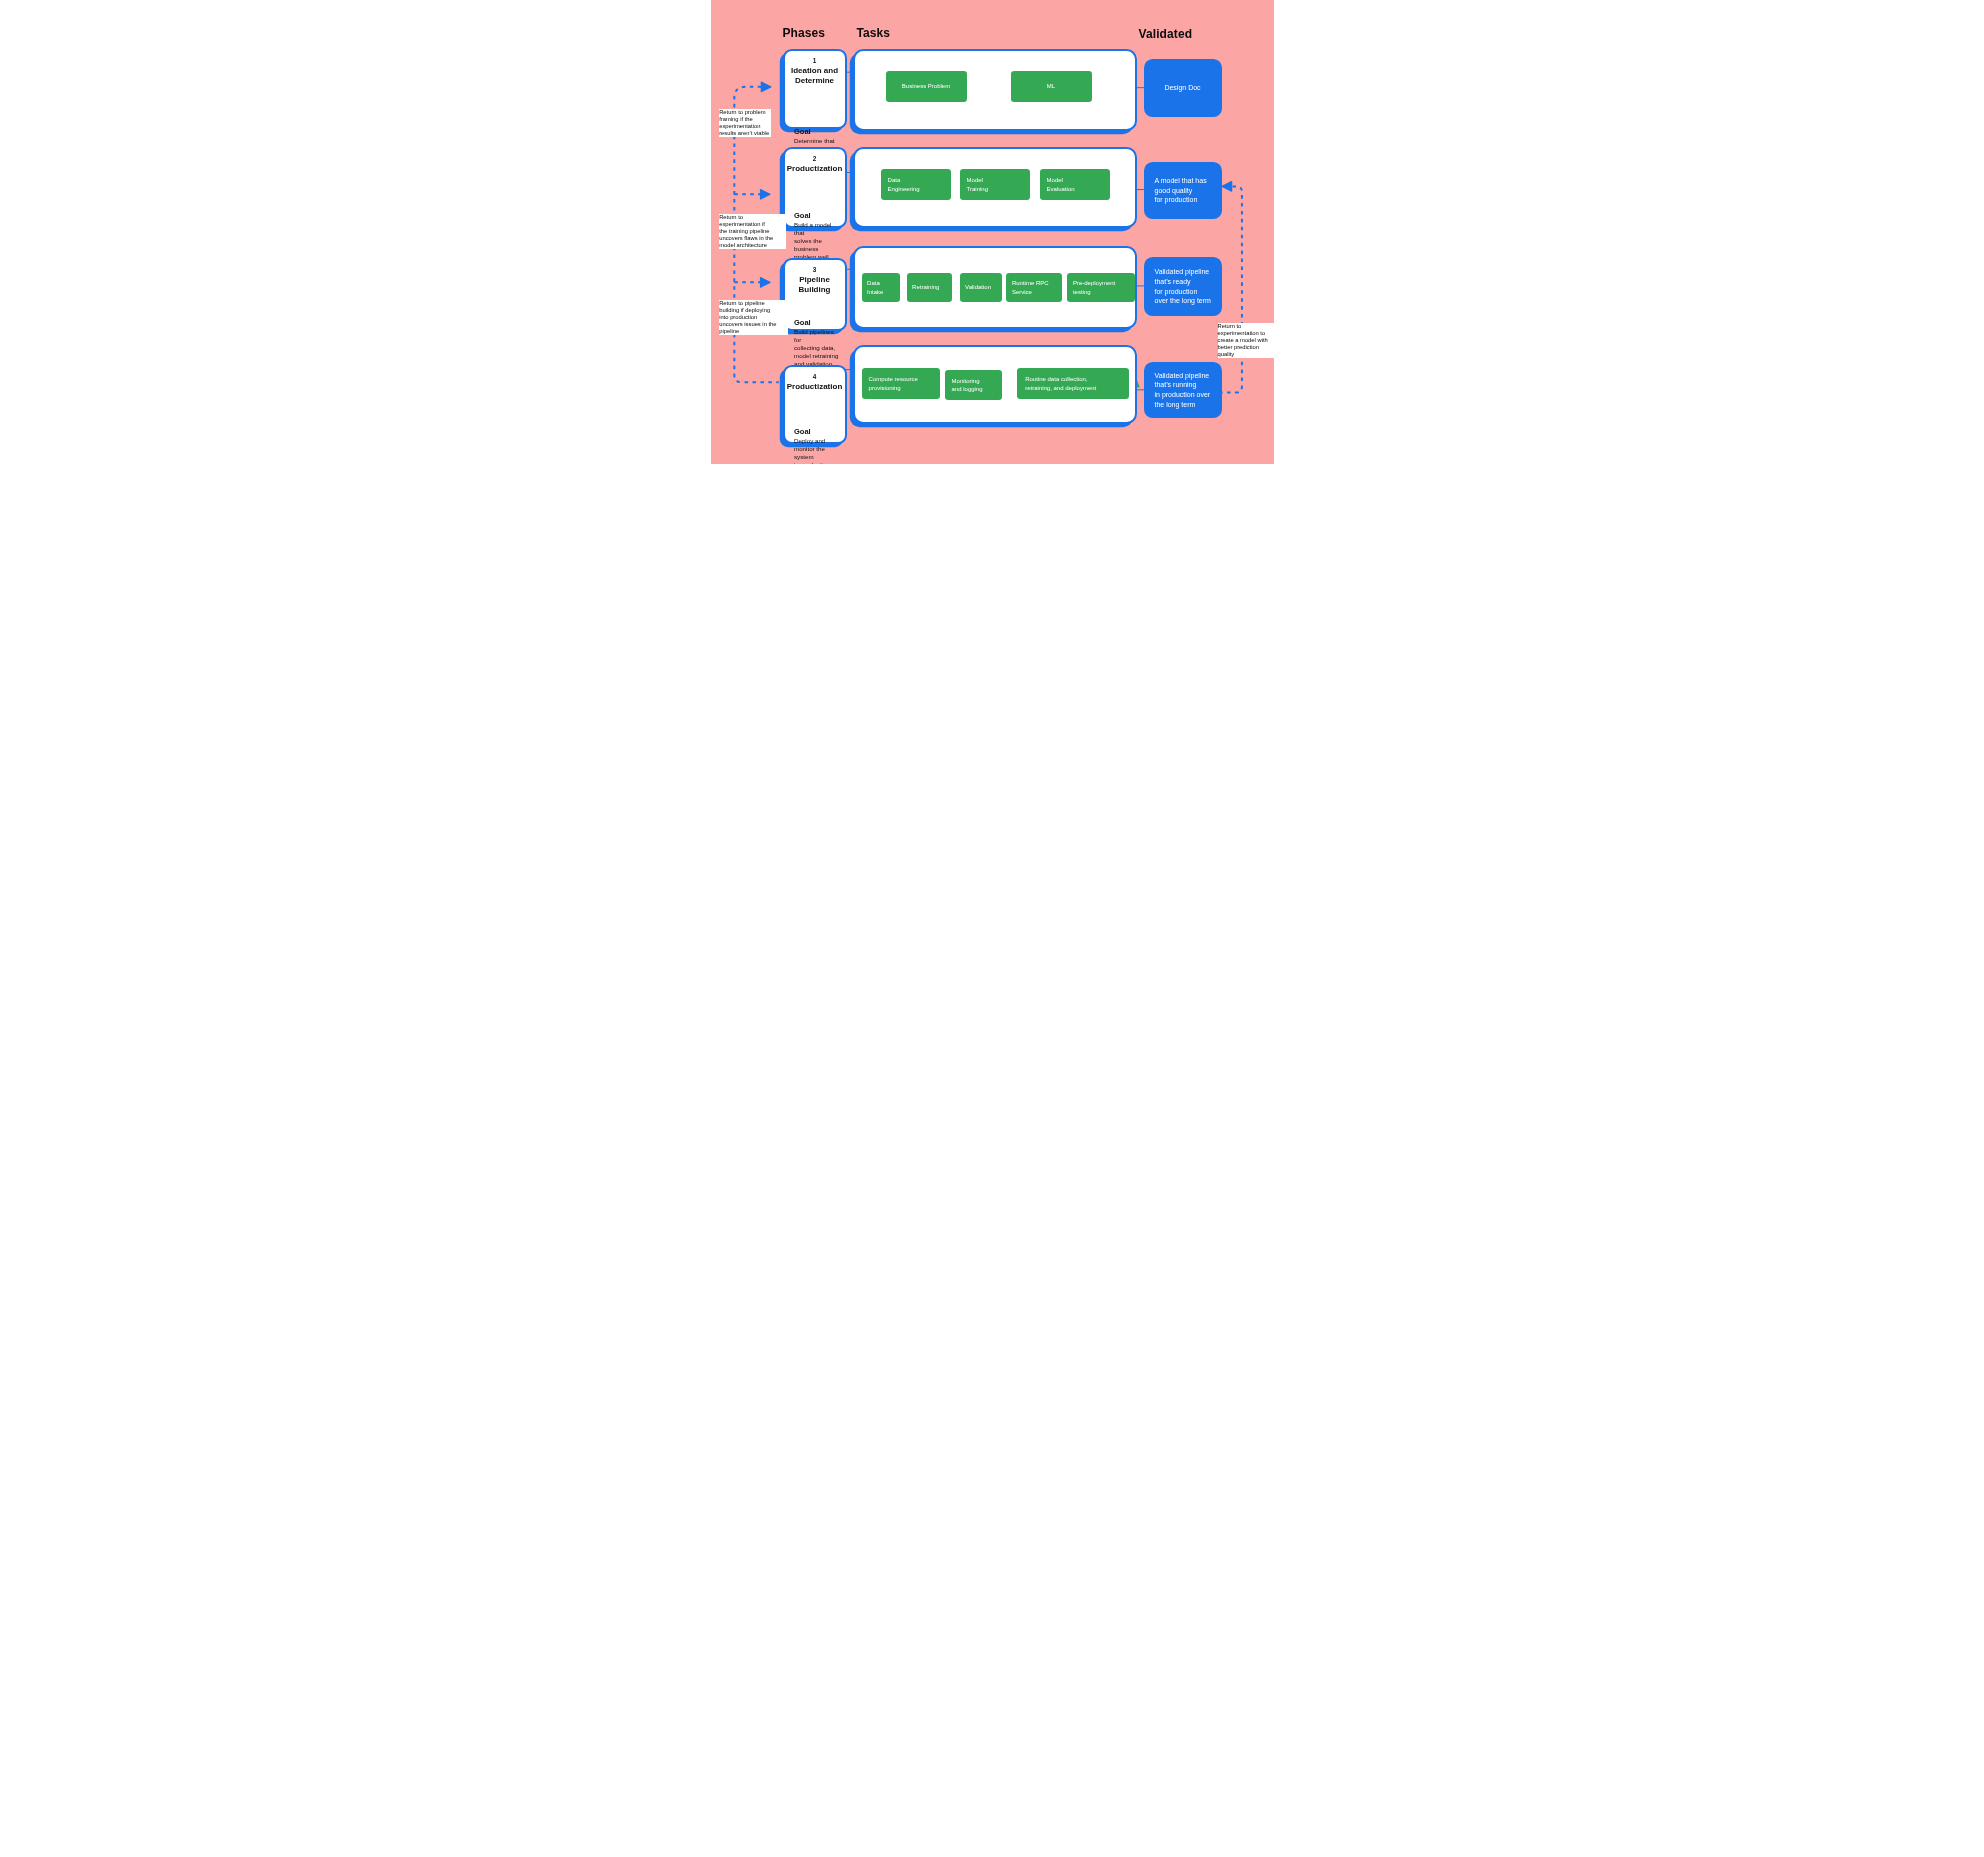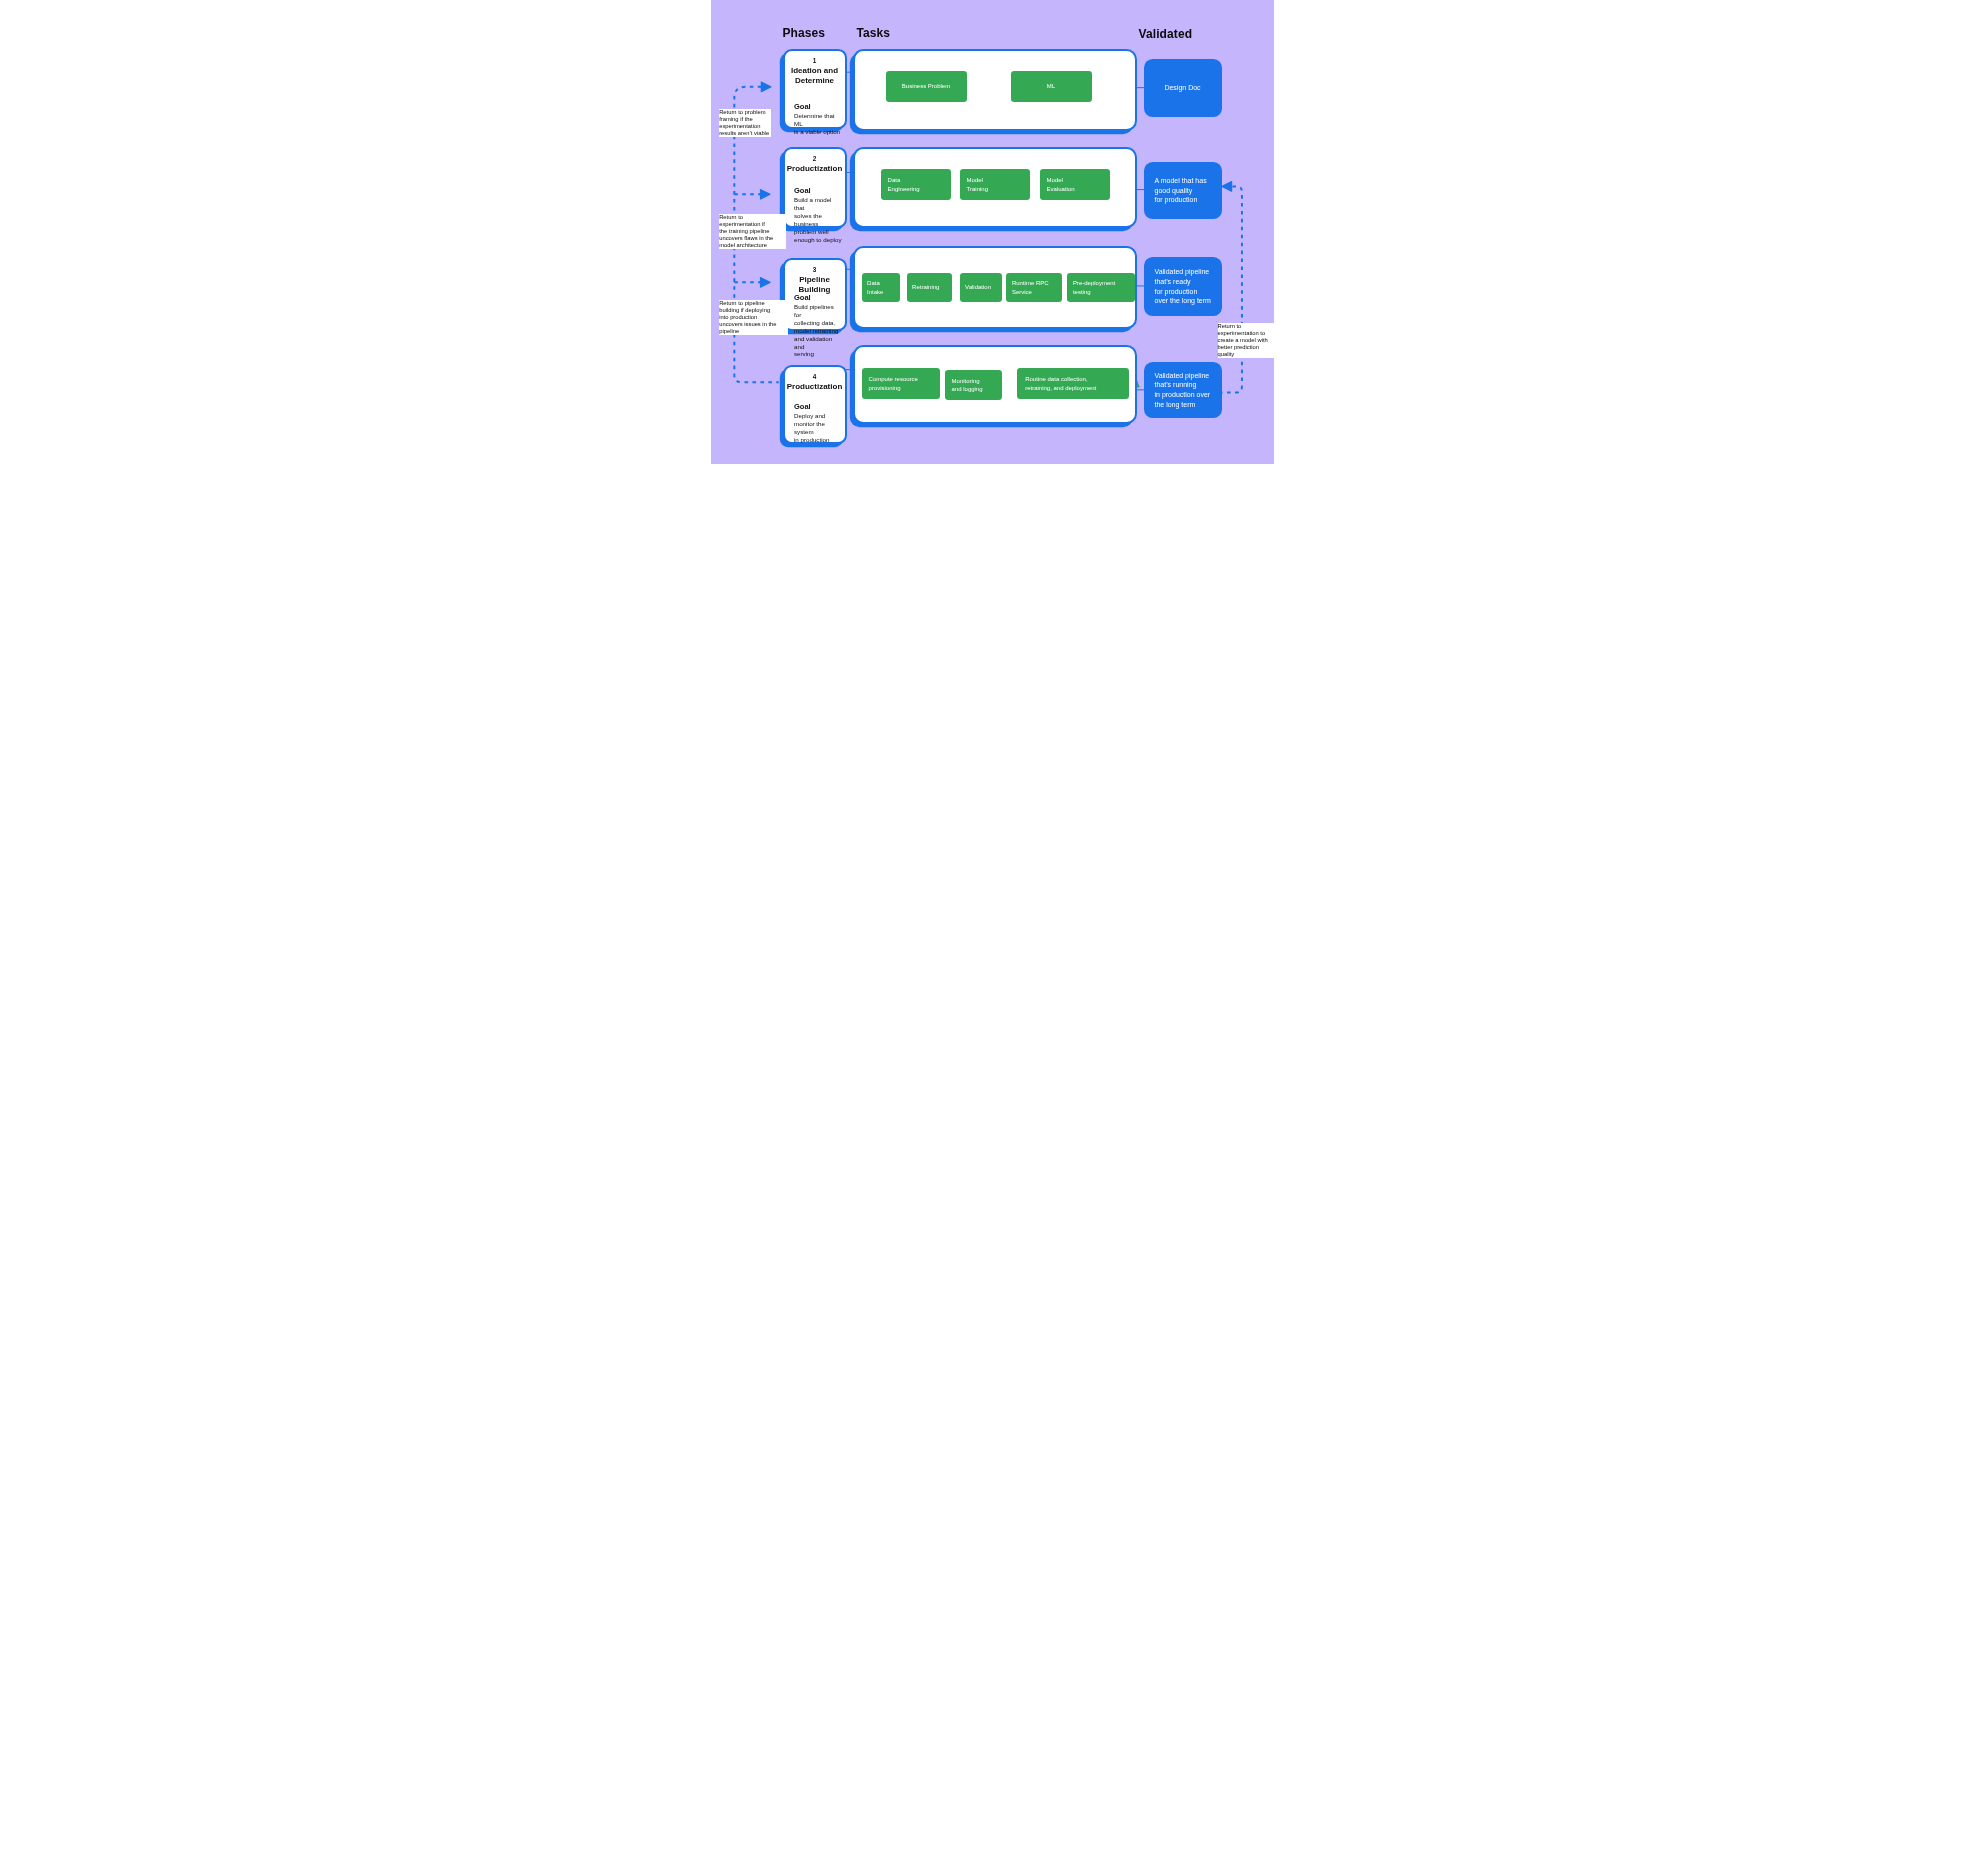--- a/index.html
+++ b/index.html
@@ -1,34 +1,34 @@
 <!DOCTYPE html>
 <html style="font-size:6.4px"><head>
 <meta charset="utf-8">
 <style>
   html,body{margin:0;padding:0;background:#ffffff;}
   #canvas{
     position:relative;width:563px;height:464px;margin:0 auto;
-    font-family:"Liberation Sans",sans-serif;color:#111;background:#c4b5fd;overflow:hidden;
+    font-family:"Liberation Sans",sans-serif;color:#111;background:#fca5a5;overflow:hidden;
   }
   .hdr{position:absolute;font-size:12px;font-weight:bold;color:#0b0b0b;letter-spacing:0.1px;}
   #svg-layer{position:absolute;left:0;top:0;z-index:1;}
   .phase-box{
     position:absolute;left:72px;width:64px;box-sizing:border-box;background:#fff;
     border:2px solid #1a73e8;border-radius:8.7px;z-index:2;
     box-shadow:-3.6px 3.6px 0 -0.4px #1a73e8;
   }
   .task-container{
     position:absolute;left:142px;width:284px;box-sizing:border-box;background:#fff;
     border:2px solid #1a73e8;border-radius:10.3px;z-index:2;
     box-shadow:-3.6px 3.6px 0 -0.4px #1a73e8;
   }
   .phase-num{font-size:6.4px;font-weight:bold;text-align:center;margin-top:5.6px;}
   .phase-title{font-size:8px;font-weight:bold;text-align:center;margin-top:2px;line-height:1.25;white-space:pre-line;}
-  .goal{position:absolute;left:9.5px;right:2.4px;}
+  .goal{position:absolute;left:9.5px;right:2.4px;margin-top:25px;}
   .goal-label{font-size:7.5px;font-weight:bold;margin-bottom:1.2px;}
   .goal-text{font-size:6.2px;line-height:1.27;white-space:pre-line;}
   .g1 .goal{top:51px;} .g2 .goal{top:37px;} .g3 .goal{top:33px;} .g4 .goal{top:35px;}
   .task{
     position:absolute;background:#34a853;color:#fff;border-radius:3.2px;z-index:3;
     display:flex;align-items:center;font-size:6px;line-height:1.35;white-space:pre-line;
     padding:0 4px 0 7.1px;box-sizing:border-box;
   }
   .task.center{justify-content:center;padding:0 2.4px;text-align:center;}
   .outcome{

